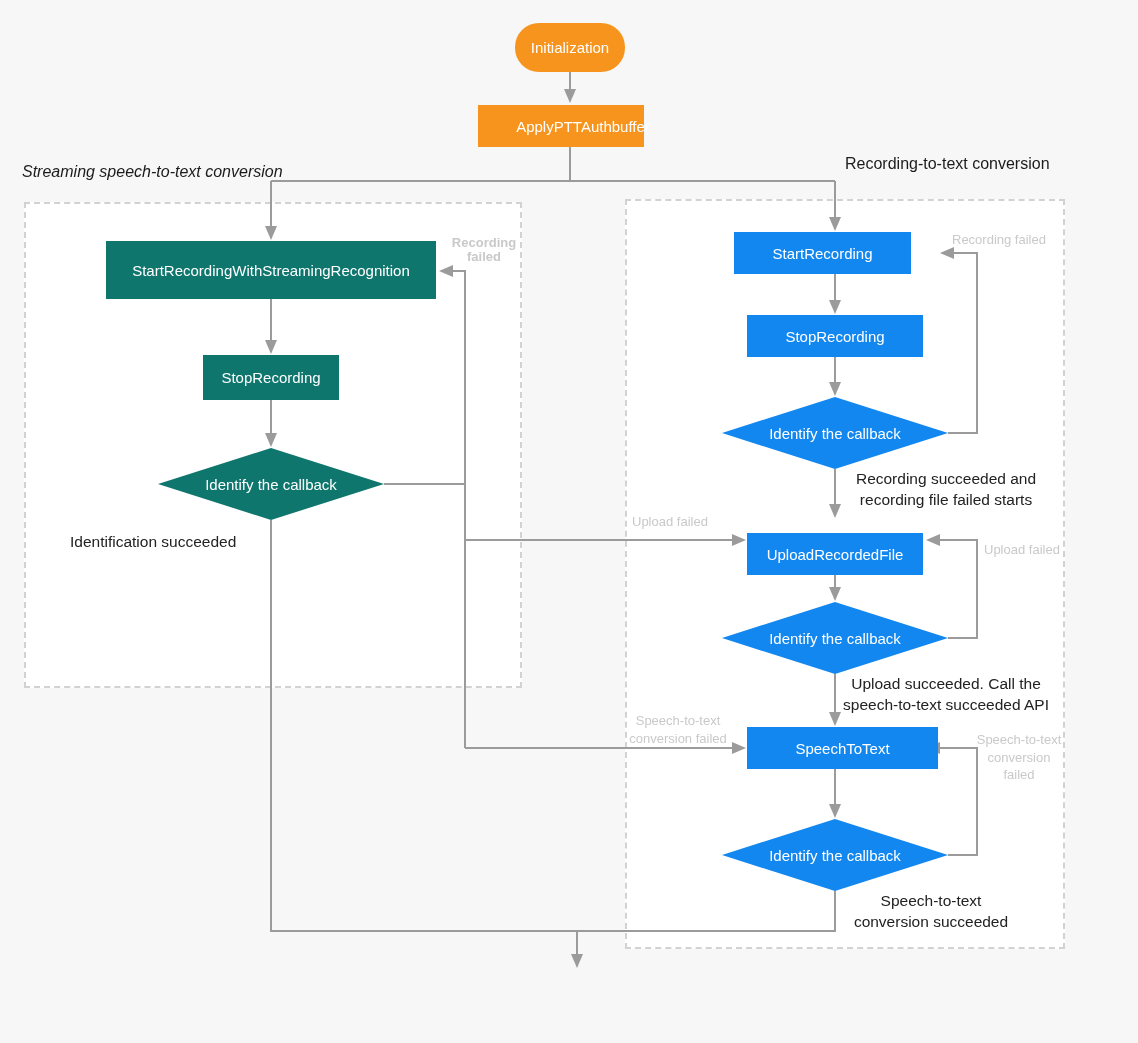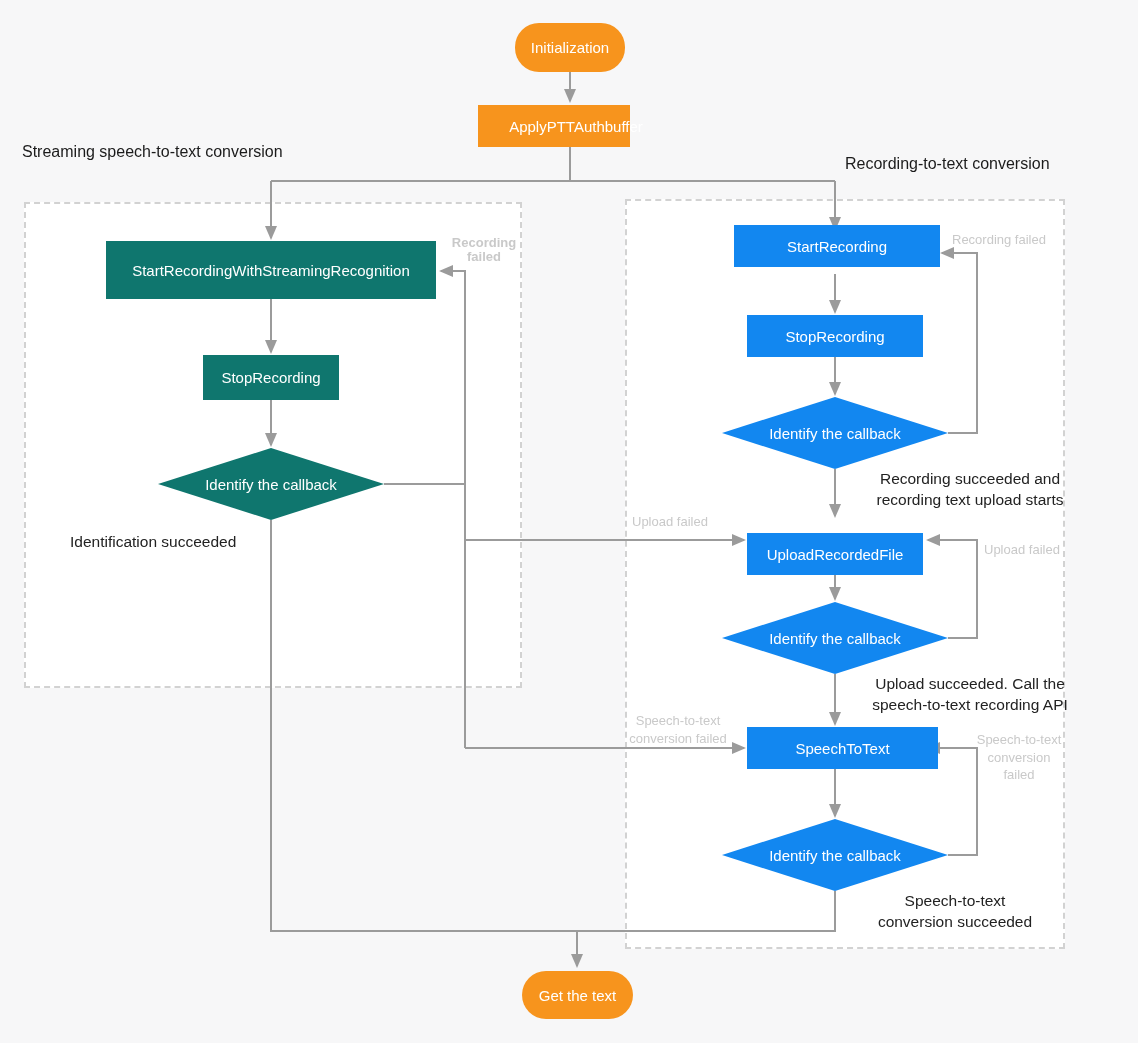--- a/index.html
+++ b/index.html
@@ -10,21 +10,21 @@
   .svg-layer{position:absolute;left:0;top:0;width:1138px;height:1043px;pointer-events:none;}
   .node{position:absolute;display:flex;align-items:center;justify-content:center;
         color:#FFFFFF;font-size:15px;text-align:left;box-sizing:border-box;}
   .pill{border-radius:24px;}
   .orange{background:#F7941D;}
   .green{background:#0f766e;}
   .blue{background:#1287F0;}
   .diamond{clip-path:polygon(50% 0%,100% 50%,50% 100%,0% 50%);}
   .sec-title{position:absolute;font-size:16px;color:#1B1B1B;white-space:nowrap;}
   .note{position:absolute;font-size:15.5px;color:#222222;line-height:21px;white-space:nowrap;}
-  .note.center{text-align:center;margin-left:24px;}
+  .note.center{text-align:center;}
   .mlabel{position:absolute;font-size:13px;color:#C9C9C9;white-space:nowrap;}
   .mlabel.center{text-align:center;}
   .lh-tight{line-height:13.5px;}
   .lh-open{line-height:17.5px;}
 </style>
 </head>
 <body>
 
 <div id="stage">
 
@@ -60,37 +60,37 @@
 
       <polyline points="948,433 977,433 977,253 942,253" marker-end="url(#arw)"></polyline>
       <polyline points="948,638 977,638 977,540 928,540" marker-end="url(#arw)"></polyline>
       <polyline points="948,855 977,855 977,748 928,748" marker-end="url(#arw)"></polyline>
 
       <polyline points="271,520 271,931 835,931 835,891"></polyline>
       <line x1="577" y1="931" x2="577" y2="966" marker-end="url(#arw)"></line>
     </g>
   </svg>
 
-  <div class="sec-title" style="left:22px;top:143px;">Streaming speech-to-text conversion</div>
+  <div class="sec-title" style="left:22px;top:163px;font-style:italic;">Streaming speech-to-text conversion</div>
   <div class="sec-title" style="left:845px;top:155px;">Recording-to-text conversion</div>
 
   <div class="node pill orange" style="left:515px;top:23px;width:110px;height:49px;">Initialization</div>
-  <div class="node orange" style="left:478px;top:105px;width:152px;height:42px;padding-left:44px;">ApplyPTTAuthbuffer</div>
+  <div class="node orange" style="left:478px;top:105px;width:166px;height:42px;padding-left:44px;">ApplyPTTAuthbuffer</div>
 
   <div class="node green" style="left:106px;top:241px;width:330px;height:58px;">StartRecordingWithStreamingRecognition</div>
   <div class="node green" style="left:203px;top:355px;width:136px;height:45px;">StopRecording</div>
   <div class="node green diamond" style="left:158px;top:448px;width:226px;height:72px;">Identify the callback</div>
 
   <div class="mlabel center lh-tight" style="left:440px;top:236px;width:88px;font-weight:bold;">
     <div>Recording</div>
     <div>failed</div>
   </div>
   <div class="note" style="left:70px;top:531px;">Identification succeeded</div>
 
-  <div class="node blue" style="left:734px;top:225px;width:206px;height:42px;">StartRecording</div>
+  <div class="node blue" style="left:734px;top:232px;width:177px;height:42px;">StartRecording</div>
   <div class="node blue" style="left:747px;top:315px;width:176px;height:42px;">StopRecording</div>
   <div class="node blue diamond" style="left:722px;top:397px;width:226px;height:72px;">Identify the callback</div>
   <div class="node blue" style="left:747px;top:533px;width:176px;height:42px;">UploadRecordedFile</div>
   <div class="node blue diamond" style="left:722px;top:602px;width:226px;height:72px;">Identify the callback</div>
   <div class="node blue" style="left:747px;top:727px;width:191px;height:42px;">SpeechToText</div>
   <div class="node blue diamond" style="left:722px;top:819px;width:226px;height:72px;">Identify the callback</div>
 
   <div class="mlabel" style="left:952px;top:232px;">Recording failed</div>
   <div class="mlabel" style="left:632px;top:514px;">Upload failed</div>
   <div class="mlabel" style="left:984px;top:542px;">Upload failed</div>
@@ -99,26 +99,25 @@
     <div>conversion failed</div>
   </div>
   <div class="mlabel center lh-open" style="left:965px;top:731px;width:108px;">
     <div>Speech-to-text</div>
     <div>conversion</div>
     <div>failed</div>
   </div>
 
   <div class="note center" style="left:835px;top:468px;width:222px;">
     <div>Recording succeeded and</div>
-    <div>recording text upload starts</div>
+    <div>recording file failed starts</div>
   </div>
   <div class="note center" style="left:835px;top:673px;width:222px;">
     <div>Upload succeeded. Call the</div>
-    <div>speech-to-text recording API</div>
+    <div>speech-to-text succeeded API</div>
   </div>
   <div class="note center" style="left:820px;top:890px;width:222px;">
     <div>Speech-to-text</div>
     <div>conversion succeeded</div>
   </div>
 
-  <div class="node pill orange" style="left:522px;top:971px;width:111px;height:48px;">Get the text</div>
 
 </div>
 
 </body></html>

